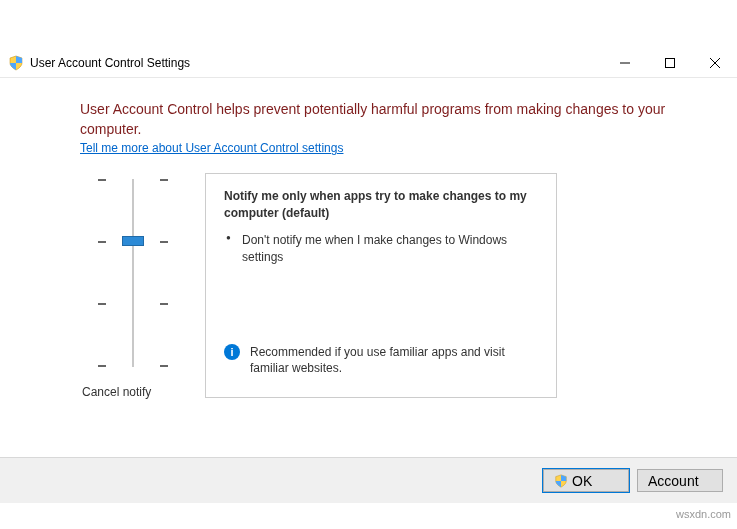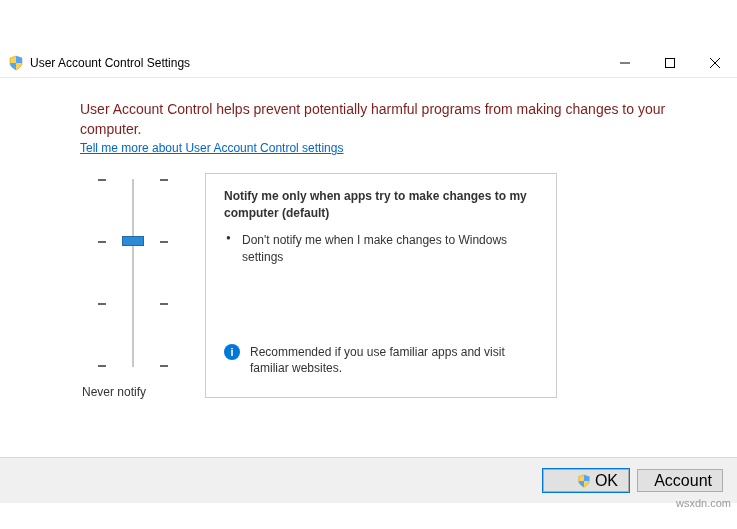--- a/index.html
+++ b/index.html
@@ -24,24 +24,24 @@
     .thumb { position: absolute; left: 50%; width: 22px; height: 10px; margin-left: -11px; background: #2c8ad6; border: 1px solid #1f6aa8; transform: translateY(-50%); }
     .info-box { border: 1px solid #ccc; width: 352px; height: 225px; padding: 14px 18px; position: relative; }
     .info-title { font-size: 12px; font-weight: 700; margin-bottom: 10px; line-height: 1.4; }
     .info-list { list-style: none; padding-left: 18px; }
     .info-list li { font-size: 12px; line-height: 1.4; position: relative; padding-left: 0; }
     .info-list li::before { content: "●"; position: absolute; left: -16px; top: 0; font-size: 8px; }
     .recommend { position: absolute; bottom: 20px; left: 18px; right: 18px; display: flex; align-items: flex-start; gap: 10px; }
     .info-icon { width: 16px; height: 16px; flex-shrink: 0; background: #0078d7; border-radius: 50%; color: #fff; font-size: 11px; font-weight: 700; display: flex; align-items: center; justify-content: center; font-style: normal; }
     .recommend-text { font-size: 12px; line-height: 1.4; }
     .footer { position: absolute; bottom: 26px; left: 0; right: 0; height: 46px; background: #f0f0f0; border-top: 1px solid #d8d8d8; display: flex; justify-content: flex-end; align-items: center; padding-right: 14px; gap: 8px; }
-    .btn { height: 23px; min-width: 86px; padding: 0 10px; background: #e1e1e1; border: 1px solid #adadad; font-size: 16px; display: flex; align-items: center; justify-content: flex-end; cursor: pointer; gap: 4px; }
+    .btn { height: 23px; min-width: 86px; padding: 0 10px; background: #e1e1e1; border: 1px solid #adadad; font-size: 14px; display: flex; align-items: center; justify-content: flex-start; cursor: pointer; gap: 4px; }
     .btn.primary { outline: 1px solid #0078d7; }
     .btn .shield-sm { width: 14px; height: 14px; }
-    .watermark { position: absolute; bottom: 20px; right: 6px; font-size: 11px; color: #999; text-align: center; }
+    .watermark { position: absolute; bottom: 9px; right: 6px; font-size: 11px; color: #999; text-align: center; }
   </style>
 </head>
 <body>
 
 <div class="titlebar">
   <svg class="shield" viewBox="0 0 16 16">
     <path d="M8 1 L14 3 V8 C14 12 8 15 8 15 C8 15 2 12 2 8 V3 Z" fill="#ffd24d" stroke="#c08a00" stroke-width="0.5"></path>
     <path d="M8 1 L14 3 V8 L8 8 Z" fill="#4da6ff"></path>
     <path d="M8 8 L8 15 C8 15 2 12 2 8 L8 8 Z" fill="#4da6ff"></path>
   </svg>
@@ -82,21 +82,21 @@
         <div class="tick" style="top:130px">
             <span></span>
             <span></span>
           </div>
         <div class="tick" style="top:192px">
             <span></span>
             <span></span>
           </div>
         <div class="thumb" style="top:68px"></div>
       </div>
-      <div class="slider-bottom">Never notify</div>
+      <div class="slider-bottom">Cancel notify</div>
     </div>
 
     <div class="info-box">
       <div class="info-title">Notify me only when apps try to make changes to my computer (default)</div>
       <ul class="info-list">
         <li>Don't notify me when I make changes to Windows settings</li>
       </ul>
       <div class="recommend">
         <div class="info-icon">i</div>
         <div class="recommend-text">Recommended if you use familiar apps and visit familiar websites.</div>

